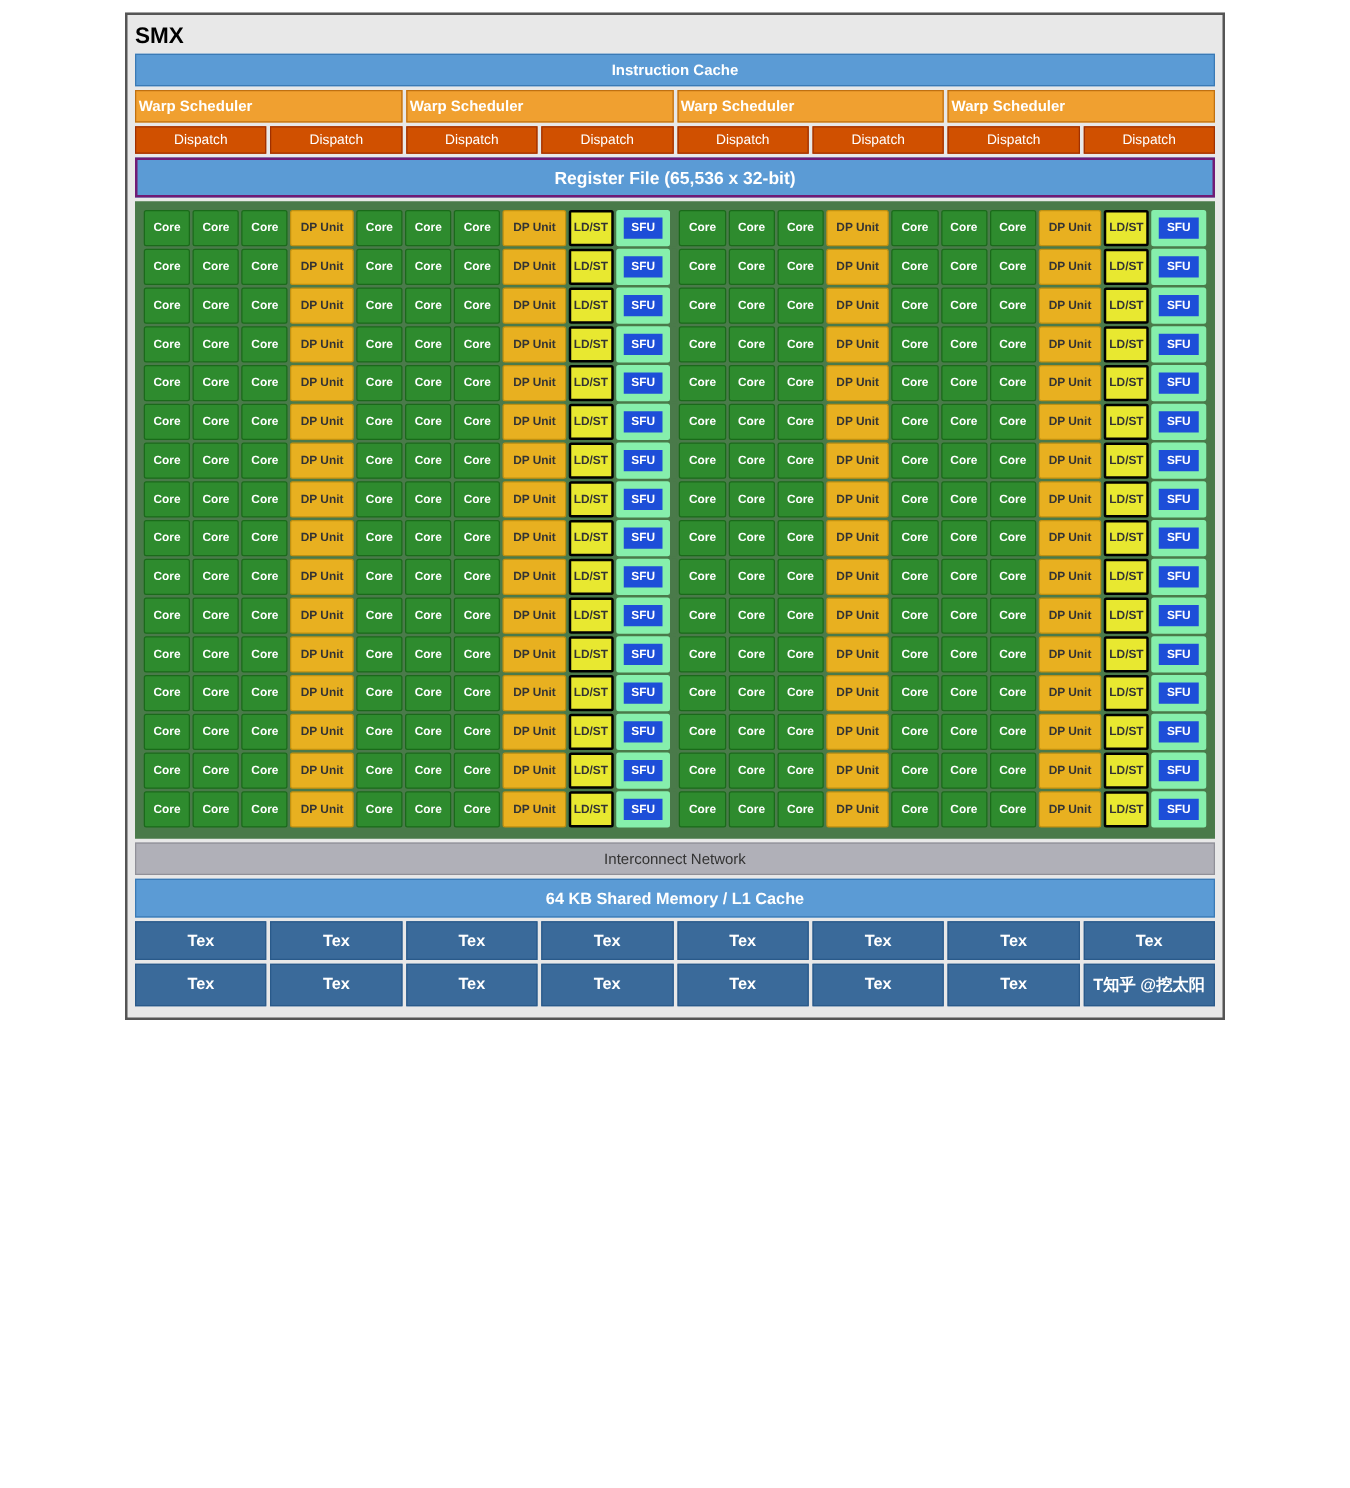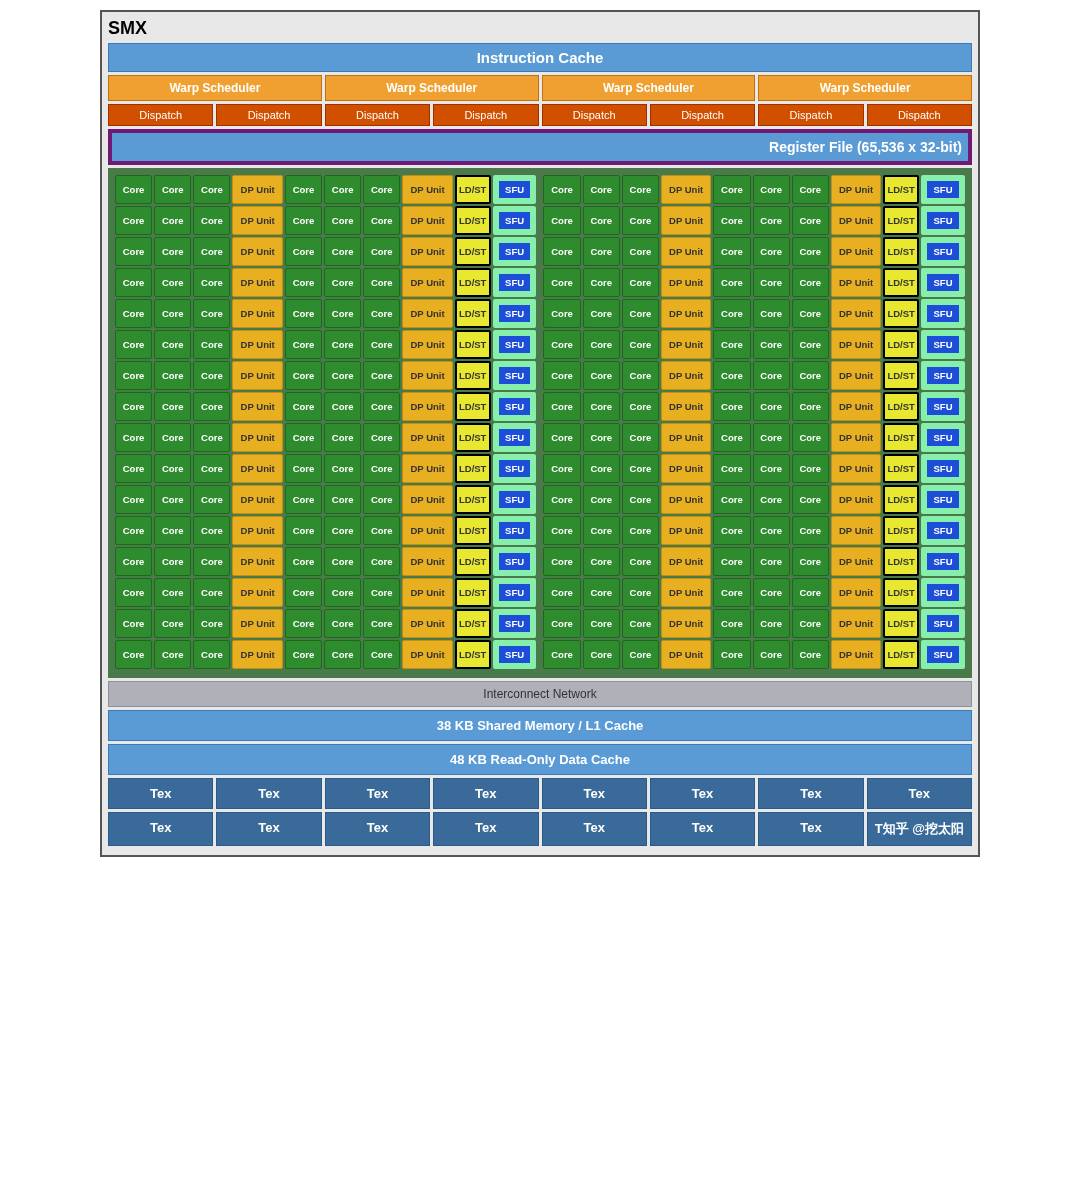--- a/index.html
+++ b/index.html
@@ -20,35 +20,35 @@
       font-size: 18px;
       font-weight: bold;
       margin-bottom: 4px;
       color: #000;
     }
     .instruction-cache {
       background: #5b9bd5;
       color: white;
       text-align: center;
       font-weight: bold;
-      font-size: 15px;
+      font-size: 12px;
       padding: 5px;
       margin-bottom: 3px;
       border: 1px solid #3a7ab5;
     }
     .warp-row {
       display: flex;
       gap: 3px;
       margin-bottom: 3px;
     }
     .warp-scheduler {
       flex: 1;
       background: #f0a030;
       color: white;
-      text-align: center;
+      text-align: left;
       font-weight: bold;
       font-size: 12px;
       padding: 5px 2px;
       border: 1px solid #c07010;
     }
     .dispatch-row {
       display: flex;
       gap: 3px;
       margin-bottom: 3px;
     }
@@ -58,26 +58,26 @@
       color: white;
       text-align: center;
       font-weight: normal;
       font-size: 11px;
       padding: 4px 2px;
       border: 1px solid #a03000;
     }
     .register-file {
       background: #5b9bd5;
       color: white;
-      text-align: right;
+      text-align: center;
       font-weight: bold;
       font-size: 14px;
       padding: 6px;
       margin-bottom: 3px;
-      border: 4px solid #701a75;
+      border: 2px solid #701a75;
     }
     .cores-section {
       background: #4a7a4a;
       padding: 7px;
       margin-bottom: 3px;
     }
     .core-row {
       display: flex;
       gap: 2px;
       margin-bottom: 2px;
@@ -560,22 +560,21 @@
         <div class="cell cell-core">Core</div>
         <div class="cell cell-core">Core</div>
         <div class="cell cell-core">Core</div>
         <div class="cell cell-dp">DP Unit</div>
         <div class="cell cell-ldst">LD/ST</div>
         <div class="cell cell-sfu">SFU</div>
       </div>
     </div>
 
   <div class="interconnect">Interconnect Network</div>
-  <div class="shared-mem">38 KB Shared Memory / L1 Cache</div>
-  <div class="readonly-cache">48 KB Read-Only Data Cache</div>
+  <div class="shared-mem">64 KB Shared Memory / L1 Cache</div>
 
   <div class="tex-row" id="tex-row-1">
   <div class="tex-unit">Tex</div>
       <div class="tex-unit">Tex</div>
       <div class="tex-unit">Tex</div>
       <div class="tex-unit">Tex</div>
       <div class="tex-unit">Tex</div>
       <div class="tex-unit">Tex</div>
       <div class="tex-unit">Tex</div>
       <div class="tex-unit">Tex</div>

